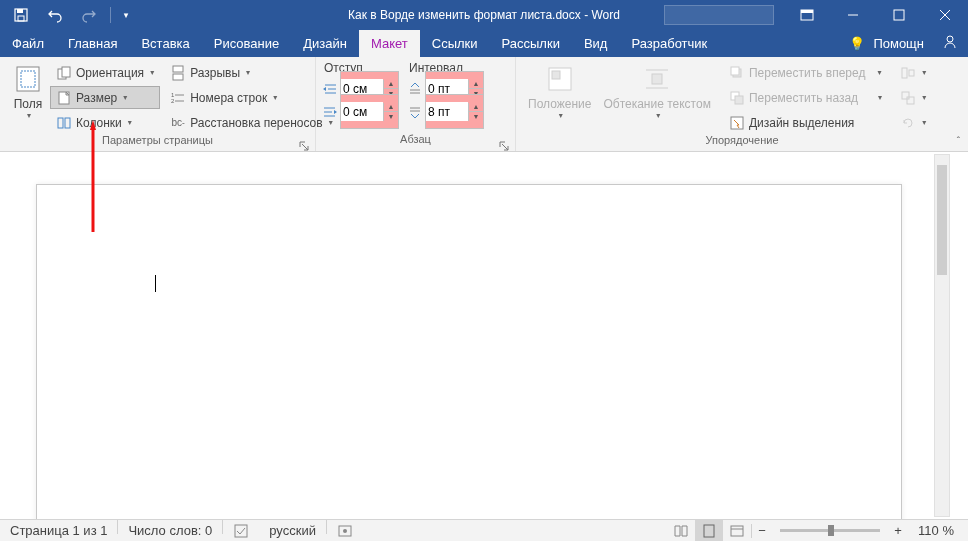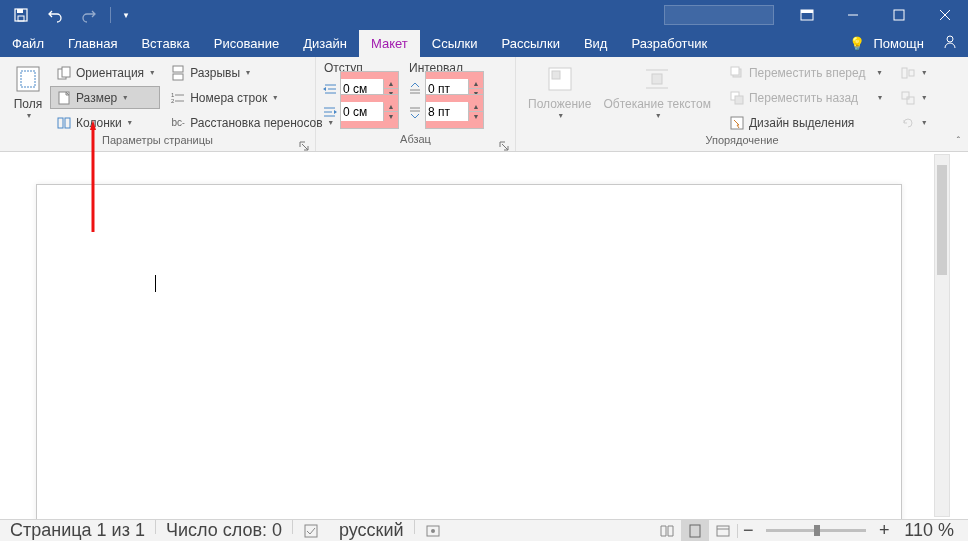--- a/index.html
+++ b/index.html
@@ -53,21 +53,21 @@
   
   .doc-area { position: absolute; top: 152px; left: 0; right: 0; bottom: 22px; background: #fff; overflow: hidden; }
   .doc-hscroll { position: absolute; top: 2px; right: 18px; width: 16px; bottom: 2px; background: #f0f0f0; border: 1px solid #e0e0e0; }
   .doc-hscroll-thumb { position: absolute; top: 10px; left: 2px; right: 2px; height: 110px; background: #cdcdcd; }
   .page { position: absolute; left: 36px; top: 32px; width: 866px; height: 600px; background: #fff; border: 1px solid #c8c8c8; box-shadow: 0 0 6px rgba(0,0,0,0.08); }
   .cursor { position: absolute; left: 155px; top: 275px; width: 1px; height: 17px; background: #000; }
   
   .arrow { position: absolute; left: 90px; top: 120px; width: 6px; height: 112px; pointer-events: none; z-index: 10; }
   
   
-  .statusbar { position: absolute; left: 0; right: 0; bottom: 0; height: 22px; background: #f3f3f3; border-top: 1px solid #d4d4d4; display: flex; align-items: flex-start; font-size: 18px; color: #444; }
+  .statusbar { position: absolute; left: 0; right: 0; bottom: 0; height: 22px; background: #f3f3f3; border-top: 1px solid #d4d4d4; display: flex; align-items: flex-start; font-size: 13px; color: #444; }
   .status-item { padding: 0 10px; height: 100%; display: flex; align-items: center; gap: 4px; cursor: pointer; }
   .status-sep { width: 1px; height: 14px; background: #d0d0d0; }
   .status-right { margin-left: auto; display: flex; align-items: center; height: 100%; }
   .view-btn { width: 28px; height: 100%; display: flex; align-items: center; justify-content: center; cursor: pointer; color: #666; }
   .view-btn.active { background: #d5d5d5; }
   .zoom-slider { width: 100px; height: 3px; background: #c0c0c0; margin: 0 8px; position: relative; }
   .zoom-thumb { position: absolute; left: 48px; top: -4px; width: 6px; height: 11px; background: #888; }
   .zoom-btn { width: 20px; text-align: center; cursor: pointer; }
 </style>
 </head>
@@ -88,20 +88,21 @@
         </svg>
       </div>
     <div class="qat-btn">
         <svg width="16" height="16" viewBox="0 0 16 16">
           <path d="M11 4 L14 7 L11 10 M14 7 H6 A4 4 0 0 0 6 15" fill="none" stroke="rgba(255,255,255,0.5)" stroke-width="1.3"></path>
         </svg>
       </div>
     <div class="qat-sep"></div>
     <div class="qat-btn" style="width:14px;font-size:9px;">▾</div>
   </div>
+  <div class="title-center">Как в Ворде изменить формат листа.docx  -  Word</div>
   <div class="win-controls">
     <div class="user-box"></div>
     <div class="win-btn">
         <svg width="14" height="14" viewBox="0 0 14 14">
           <rect x="1" y="2" width="12" height="10" fill="none" stroke="#fff"></rect>
           <rect x="1" y="2" width="12" height="3" fill="#fff"></rect>
         </svg>
       </div>
     <div class="win-btn">
         <svg width="12" height="12">

